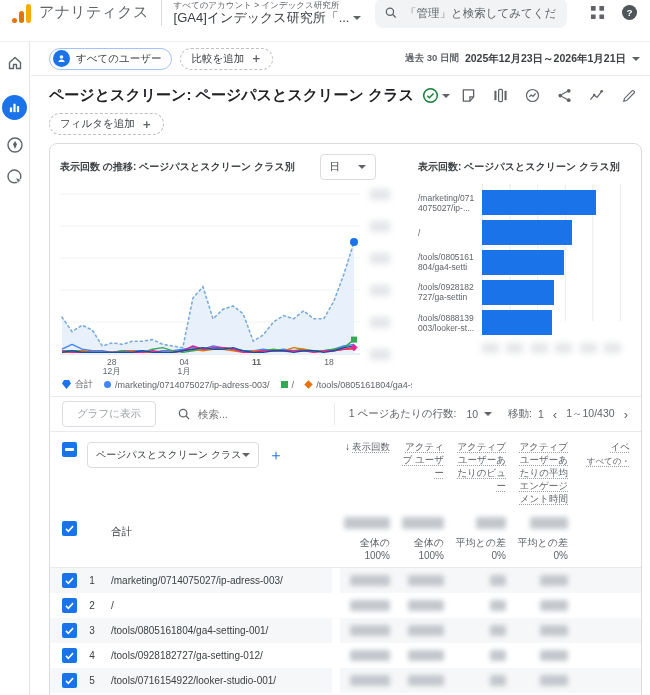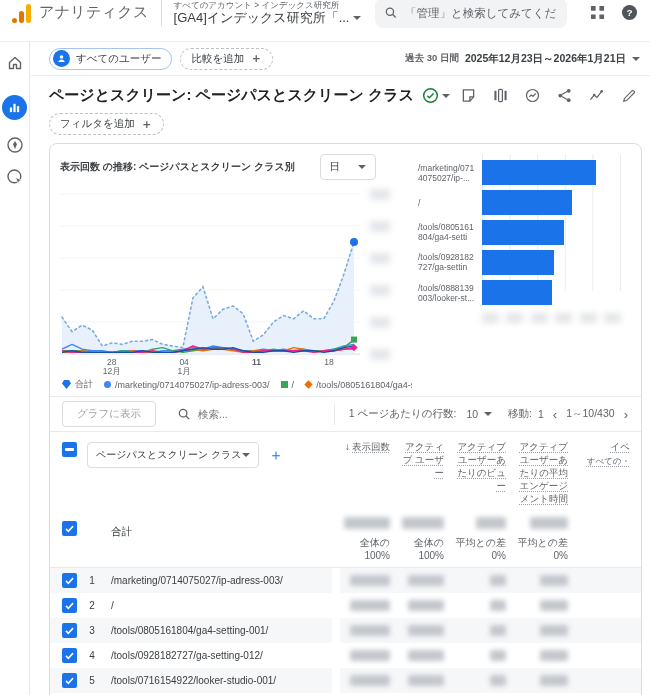--- a/index.html
+++ b/index.html
@@ -323,20 +323,23 @@
                 <span>/</span>
               </div>
               <div class="lg-item">
                 <span class="mk diamond" style="background: rgb(232, 113, 10);"></span>
                 <span>/tools/0805161804/ga4-setti</span>
               </div>
             </div>
         </div>
 
         <div class="panel-bar">
+          <div class="panel-head">
+            <span class="panel-title">表示回数: ページパスとスクリーン クラス別</span>
+          </div>
           <div class="bar-rows">
             <div class="bar-grid"></div>
             <div>
                 <div class="brow">
                   <div class="blabel">/marketing/0714075027/ip-...</div>
                   <div class="btrack">
                     <div class="bbar" style="width: 82%; background: rgb(26, 115, 232);"></div>
                   </div>
                 </div>
                 <div class="brow">

